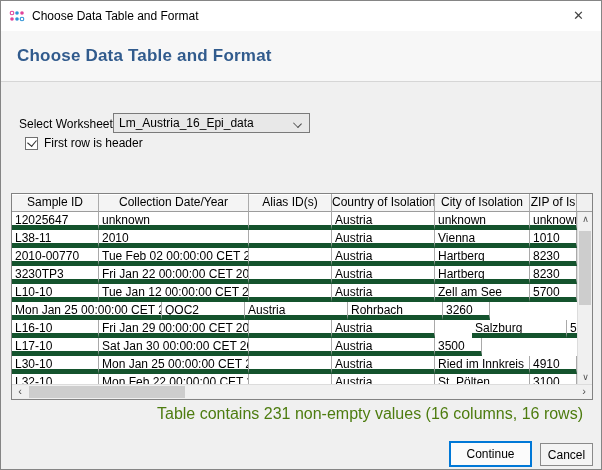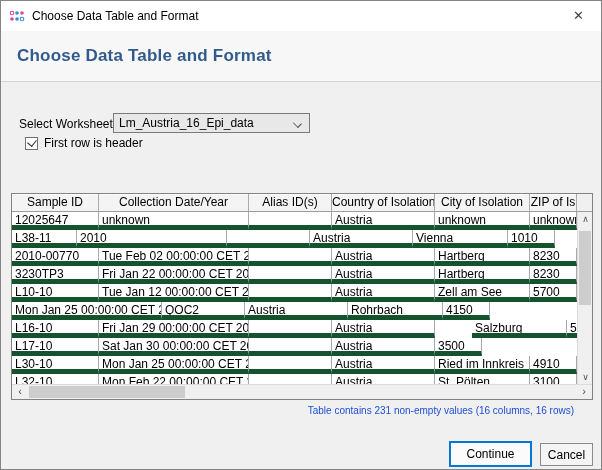--- a/index.html
+++ b/index.html
@@ -88,21 +88,21 @@
   .hscroll {
     position:absolute; left:0; bottom:0; width:580px; height:15px;
     background:#f0f0f0; border-top:1px solid #dcdcdc;
   }
   .h-arrow { position:absolute; top:0; width:16px; height:15px; color:#505050;
     font-size:11px; line-height:13px; text-align:center; cursor:pointer; }
   .h-arrow.left { left:0; }
   .h-arrow.right { right:0; }
   .h-thumb { position:absolute; top:1px; height:12px; left:17px; width:156px; background:#cdcdcd; cursor:pointer; }
   
-  .status-text { position:absolute; right:27px; top:404px; font-size:10px; color:#1d4ed8; }
+  .status-text { position:absolute; right:18px; top:404px; font-size:16px; color:#4d7c0f; }
   .btn {
     position:absolute; font-size:12px; color:#000; text-align:center;
     background:#f4f4f4; cursor:pointer; display:flex; align-items:center; justify-content:center;
   }
   .btn-continue { left:448px; top:440px; width:83px; height:26px; border:2px solid #0078d7; background:#fbfbfb; }
   .btn-cancel { left:539px; top:442px; width:53px; height:23px; border:1px solid #8a8a8a; }
 </style>
 </head>
 <body>
 
@@ -153,21 +153,21 @@
     <div class="tbody" id="tbody">
         <div class="tr">
           <div class="td" style="width: 87px;">12025647</div>
           <div class="td" style="width: 150px;">unknown</div>
           <div class="td" style="width: 83px;"></div>
           <div class="td" style="width: 103px;">Austria</div>
           <div class="td" style="width: 95px;">unknown</div>
           <div class="td" style="width: 47px;">unknown</div>
         </div>
         <div class="tr">
-          <div class="td" style="width: 65px;">L38-11</div>
+          <div class="td" style="width: 87px;">L38-11</div>
           <div class="td" style="width: 150px;">2010</div>
           <div class="td" style="width: 83px;"></div>
           <div class="td" style="width: 103px;">Austria</div>
           <div class="td" style="width: 95px;">Vienna</div>
           <div class="td" style="width: 47px;">1010</div>
         </div>
         <div class="tr">
           <div class="td" style="width: 87px;">2010-00770</div>
           <div class="td" style="width: 150px;">Tue Feb 02 00:00:00 CET 2010</div>
           <div class="td" style="width: 83px;"></div>
@@ -189,21 +189,21 @@
           <div class="td" style="width: 83px;"></div>
           <div class="td" style="width: 103px;">Austria</div>
           <div class="td" style="width: 95px;">Zell am See</div>
           <div class="td" style="width: 47px;">5700</div>
         </div>
         <div class="tr">
           <div class="td" style="width: 150px;">Mon Jan 25 00:00:00 CET 2010</div>
           <div class="td" style="width: 83px;">QOC2</div>
           <div class="td" style="width: 103px;">Austria</div>
           <div class="td" style="width: 95px;">Rohrbach</div>
-          <div class="td" style="width: 47px;">4150</div>
+          <div class="td" style="width: 47px;">3260</div>
         </div>
         <div class="tr">
           <div class="td" style="width: 87px;">L16-10</div>
           <div class="td" style="width: 150px;">Fri Jan 29 00:00:00 CET 2010</div>
           <div class="td" style="width: 83px;"></div>
           <div class="td" style="width: 103px;">Austria</div>
           <div class="td" style="width: 95px; margin-left: 37px;">Salzburg</div>
           <div class="td" style="width: 47px;">5020</div>
         </div>
         <div class="tr">

